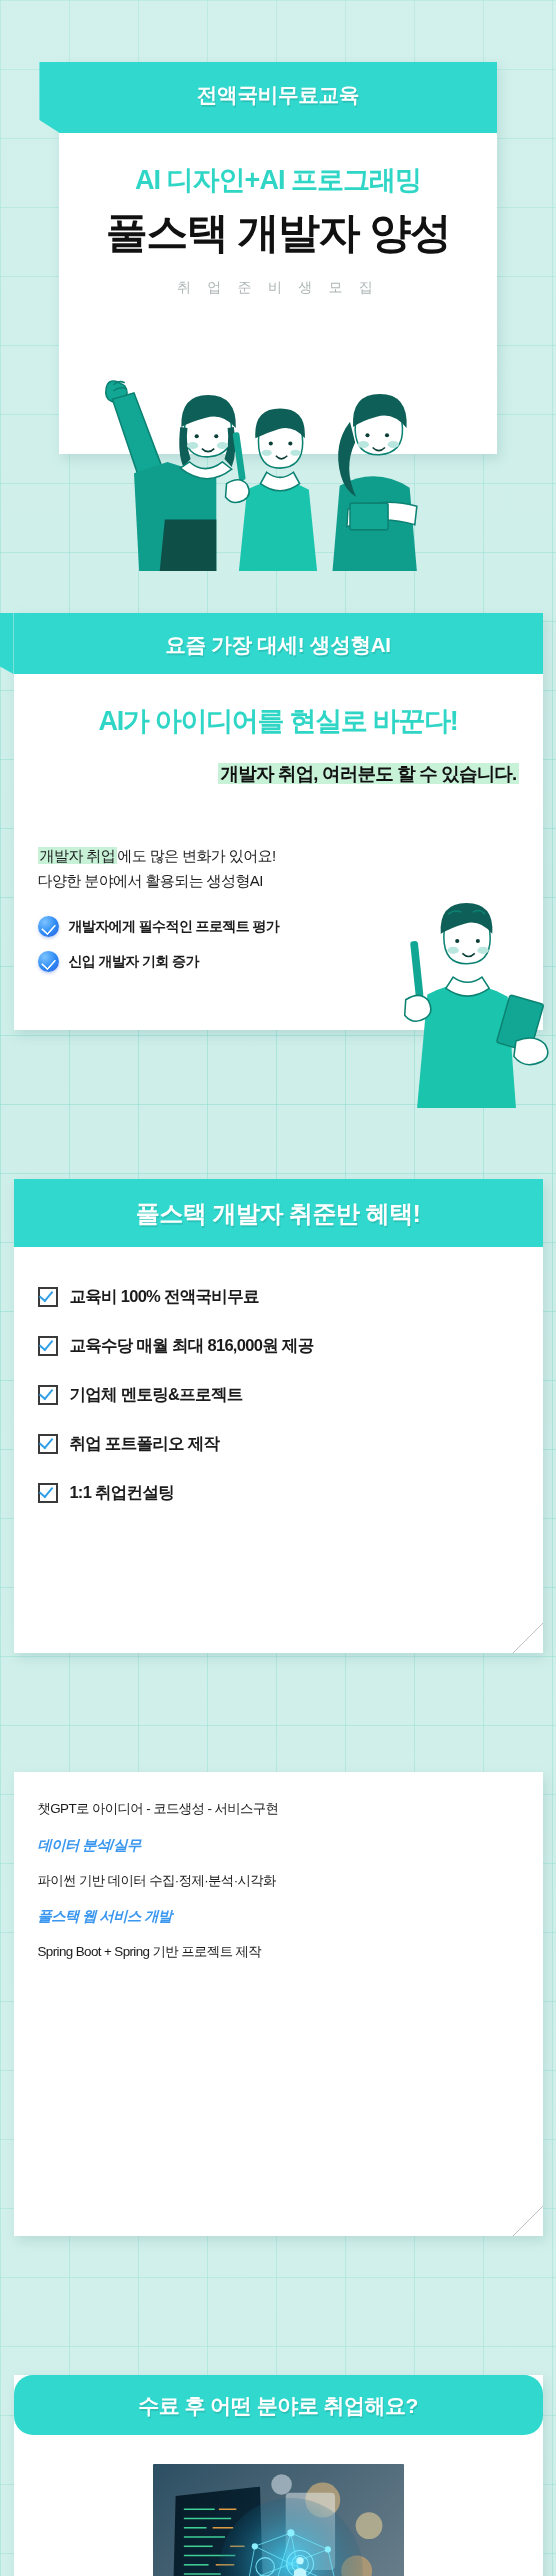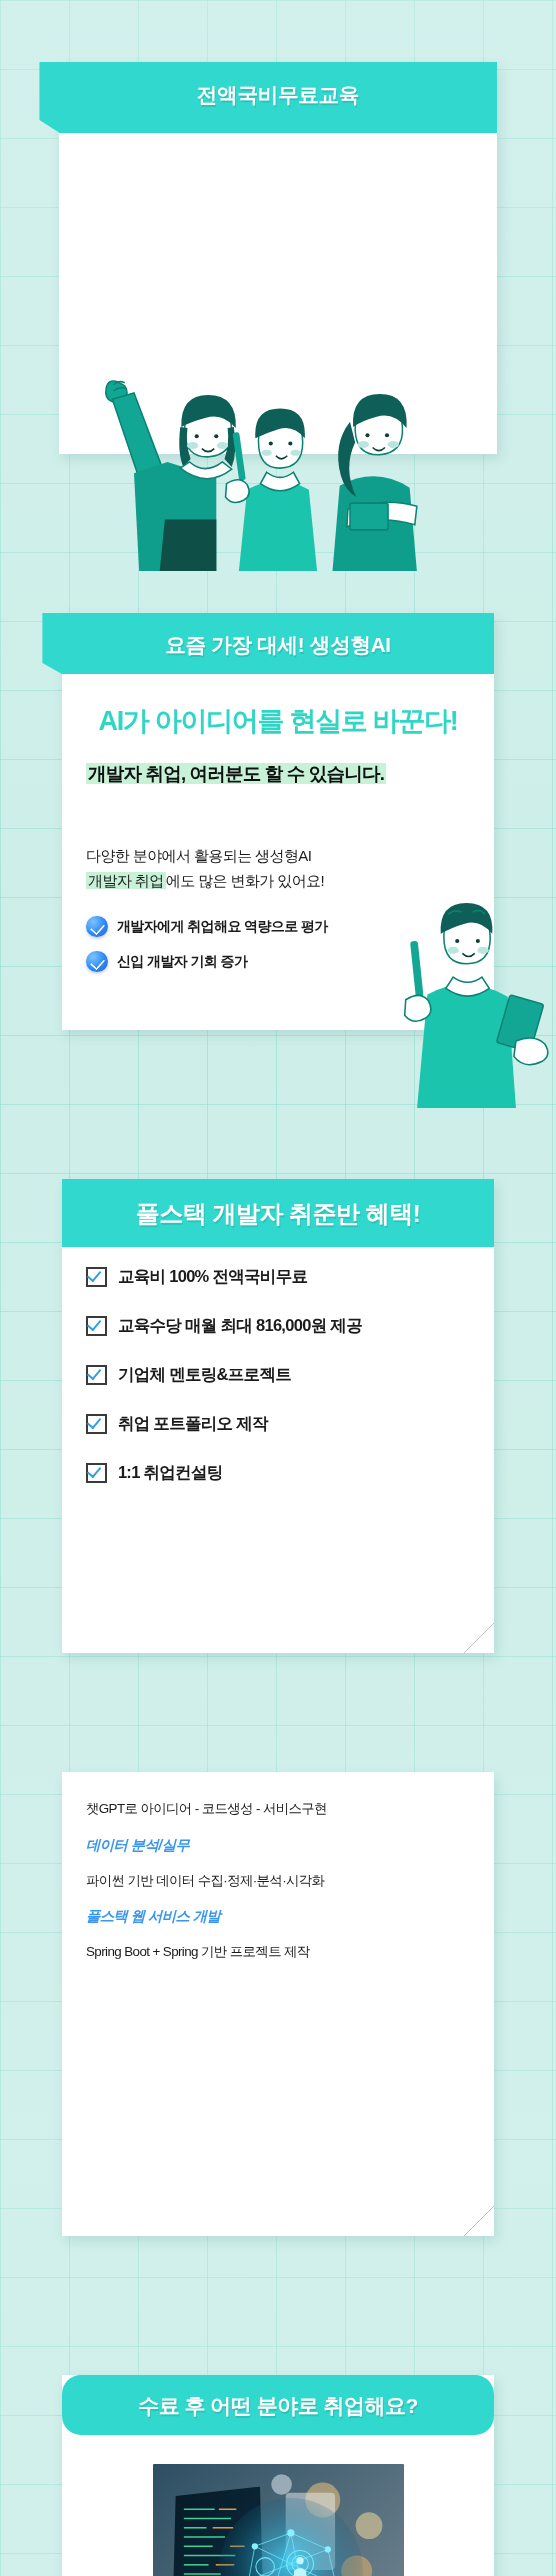--- a/index.html
+++ b/index.html
@@ -37,21 +37,21 @@
        rgba(196,237,230,.30) 100%);
     pointer-events: none;
   }
 
   .sec { position: absolute; left: 0; width: 556px; }
 
   
   .card {
     position: relative;
     margin: 0 auto;
-    width: 432px;
+    width: 529px;
     background: #ffffff;
     box-shadow: 3.1px 5.2px 11.3px rgba(90,150,145,.22);
   }
   .card-pad { padding: 0 24px; }
 
   
   .ribbon {
     position: relative;
     background: #31d8cd;
     color: #fff;
@@ -128,21 +128,21 @@
   #hero-people { position: absolute; left: 50%; transform: translateX(-50%); top: 451px; }
 
   
   #s2 .hl-green  { background: #c7f2d8; padding: 0 2.1px; }
   .s2-h1 {
     color: #2fd6c6; font-size: 27px; font-weight: bold;
     letter-spacing: -1.3px; text-align: center; margin-top: 29px;
   }
   .s2-h2 {
     color: #111; font-size: 18.5px; font-weight: bold; letter-spacing: -0.8px;
-    text-align: left; margin-top: 21.6px;
+    text-align: right; margin-top: 21.6px;
   }
   .s2-body {
     color: #1b1b1b; font-size: 15px; letter-spacing: -0.6px;
     line-height: 1.72; margin-top: 57px; font-weight: 500;
   }
   .s2-check-list { margin-top: 21.6px; }
   .s2-check-row {
     display: flex; align-items: center; gap: 9.3px;
     margin-bottom: 13.4px;
   }
@@ -200,20 +200,25 @@
   .illu { position: absolute; }
 </style>
 </head>
 <body>
 
 <div id="page">
 
   <div class="sec" style="top:62px;">
     <div class="card" id="hero-card" style="height:392px;">
       <div class="ribbon" id="hero-ribbon">전액국비무료교육</div>
+      <div id="hero-body">
+        <div class="hero-sub">AI 디자인+AI 프로그래밍</div>
+        <div class="hero-title">풀스택 개발자 양성</div>
+        <div class="hero-tag">취 업 준 비 생 모 집</div>
+      </div>
     </div>
   </div>
 
   <svg class="illu" id="hero-people" style="top:355px; width:433px; height:216px;" viewBox="0 0 840 420">
 
     <g fill="#12a794" stroke="#0c8273" stroke-width="3">
       <path d="M108 52 q-18 -6 -22 12 q-4 20 10 26 q14 6 24 -4 q12 -12 2 -26 z"></path>
       <path d="M98 86 L150 240 L196 222 L140 74 z"></path>
     </g>
     <g fill="none" stroke="#0c8273" stroke-width="3">
@@ -269,27 +274,27 @@
 
   <div class="sec" id="s2" style="top:613px;">
     <div class="card" style="height:417px;">
       <div class="ribbon" style="font-size:20.6px; padding:17.5px 0 15.5px;">요즘 가장 대세!  생성형AI</div>
       <div class="card-pad">
         <div class="s2-h1">AI가 아이디어를 현실로 바꾼다!</div>
         <div class="s2-h2">
           <span class="hl-green">개발자 취업, 여러분도 할 수 있습니다.</span>
         </div>
         <div class="s2-body">
+          <div><span class="hl-green">개발자 취업</span><span>에도 많은 변화가 있어요!</span></div>
           <div>다양한 분야에서 활용되는 생성형AI</div>
-          <div><span class="hl-green">개발자 취업</span><span>에도 많은 변화가 있어요!</span></div>
         </div>
         <div class="s2-check-list">
           <div class="s2-check-row">
             <span class="badge-check"></span>
-            <span class="t">개발자에게 취업해요 역량으로 평가</span>
+            <span class="t">개발자에게 필수적인 프로젝트 평가</span>
           </div>
           <div class="s2-check-row">
             <span class="badge-check"></span>
             <span class="t">신입 개발자 기회 증가</span>
           </div>
         </div>
       </div>
     </div>
   </div>
 
@@ -311,21 +316,21 @@
     <rect x="62" y="126" width="15" height="110" rx="6" fill="#12a794" transform="rotate(-6 69 181)"></rect>
     <path d="M48 240 q28 -18 44 2 q12 22 -6 34 q-24 14 -40 -6 z" fill="#fff" stroke="#0c8273" stroke-width="3"></path>
 
     <rect x="236" y="238" width="68" height="96" rx="5" fill="#12a794" stroke="#0c8273" stroke-width="3" transform="rotate(16 270 286)"></rect>
     <path d="M262 320 q36 -14 56 6 q14 22 -6 34 q-34 16 -54 -10 z" fill="#fff" stroke="#0c8273" stroke-width="3"></path>
   </svg>
 
   <div class="sec" style="top:1179px;">
     <div class="card" style="height:474px;">
       <div class="bar" style="font-size:24px; padding:18.5px 0 17.5px;">풀스택 개발자 취준반 혜택!</div>
-      <div class="card-pad" style="padding-top:19px;">
+      <div class="card-pad" style="padding-top:39px;">
         <div class="cb-row">
           <span class="cb-icon">
               <i></i>
               <b></b>
             </span>
           <span class="cb-text">교육비 100% 전액국비무료</span>
         </div>
         <div class="cb-row">
           <span class="cb-icon">
               <i></i>

